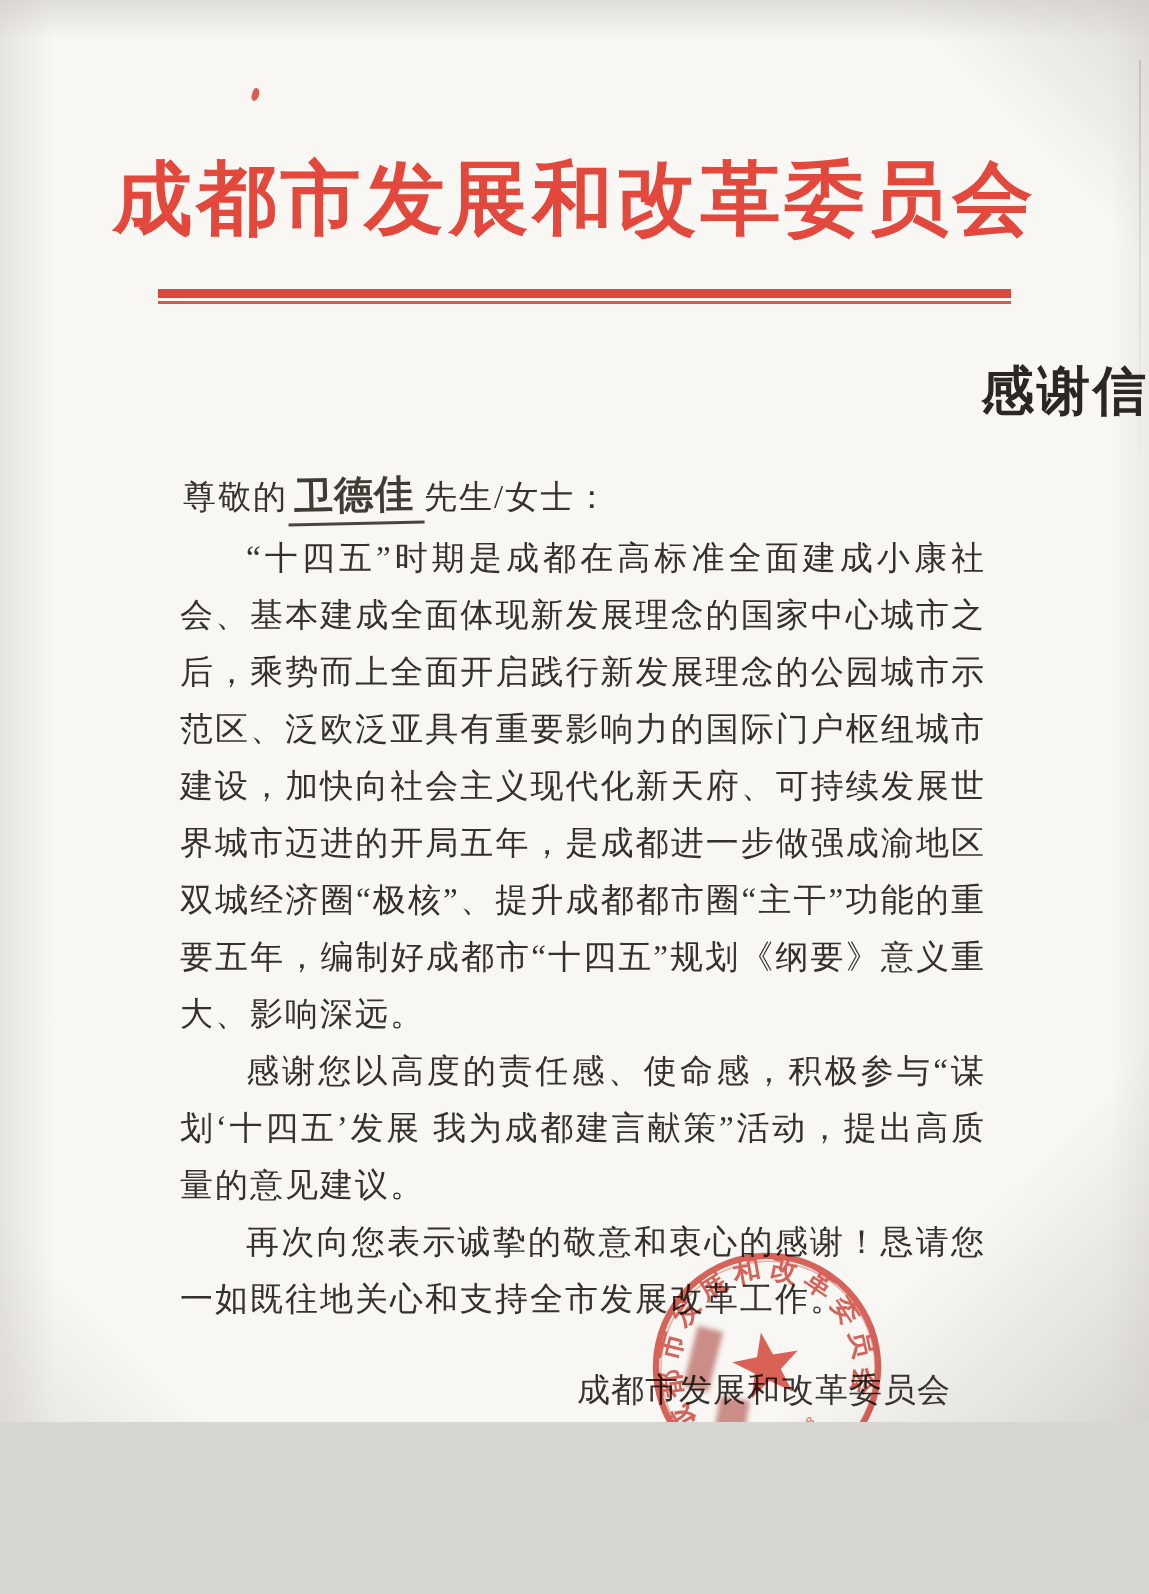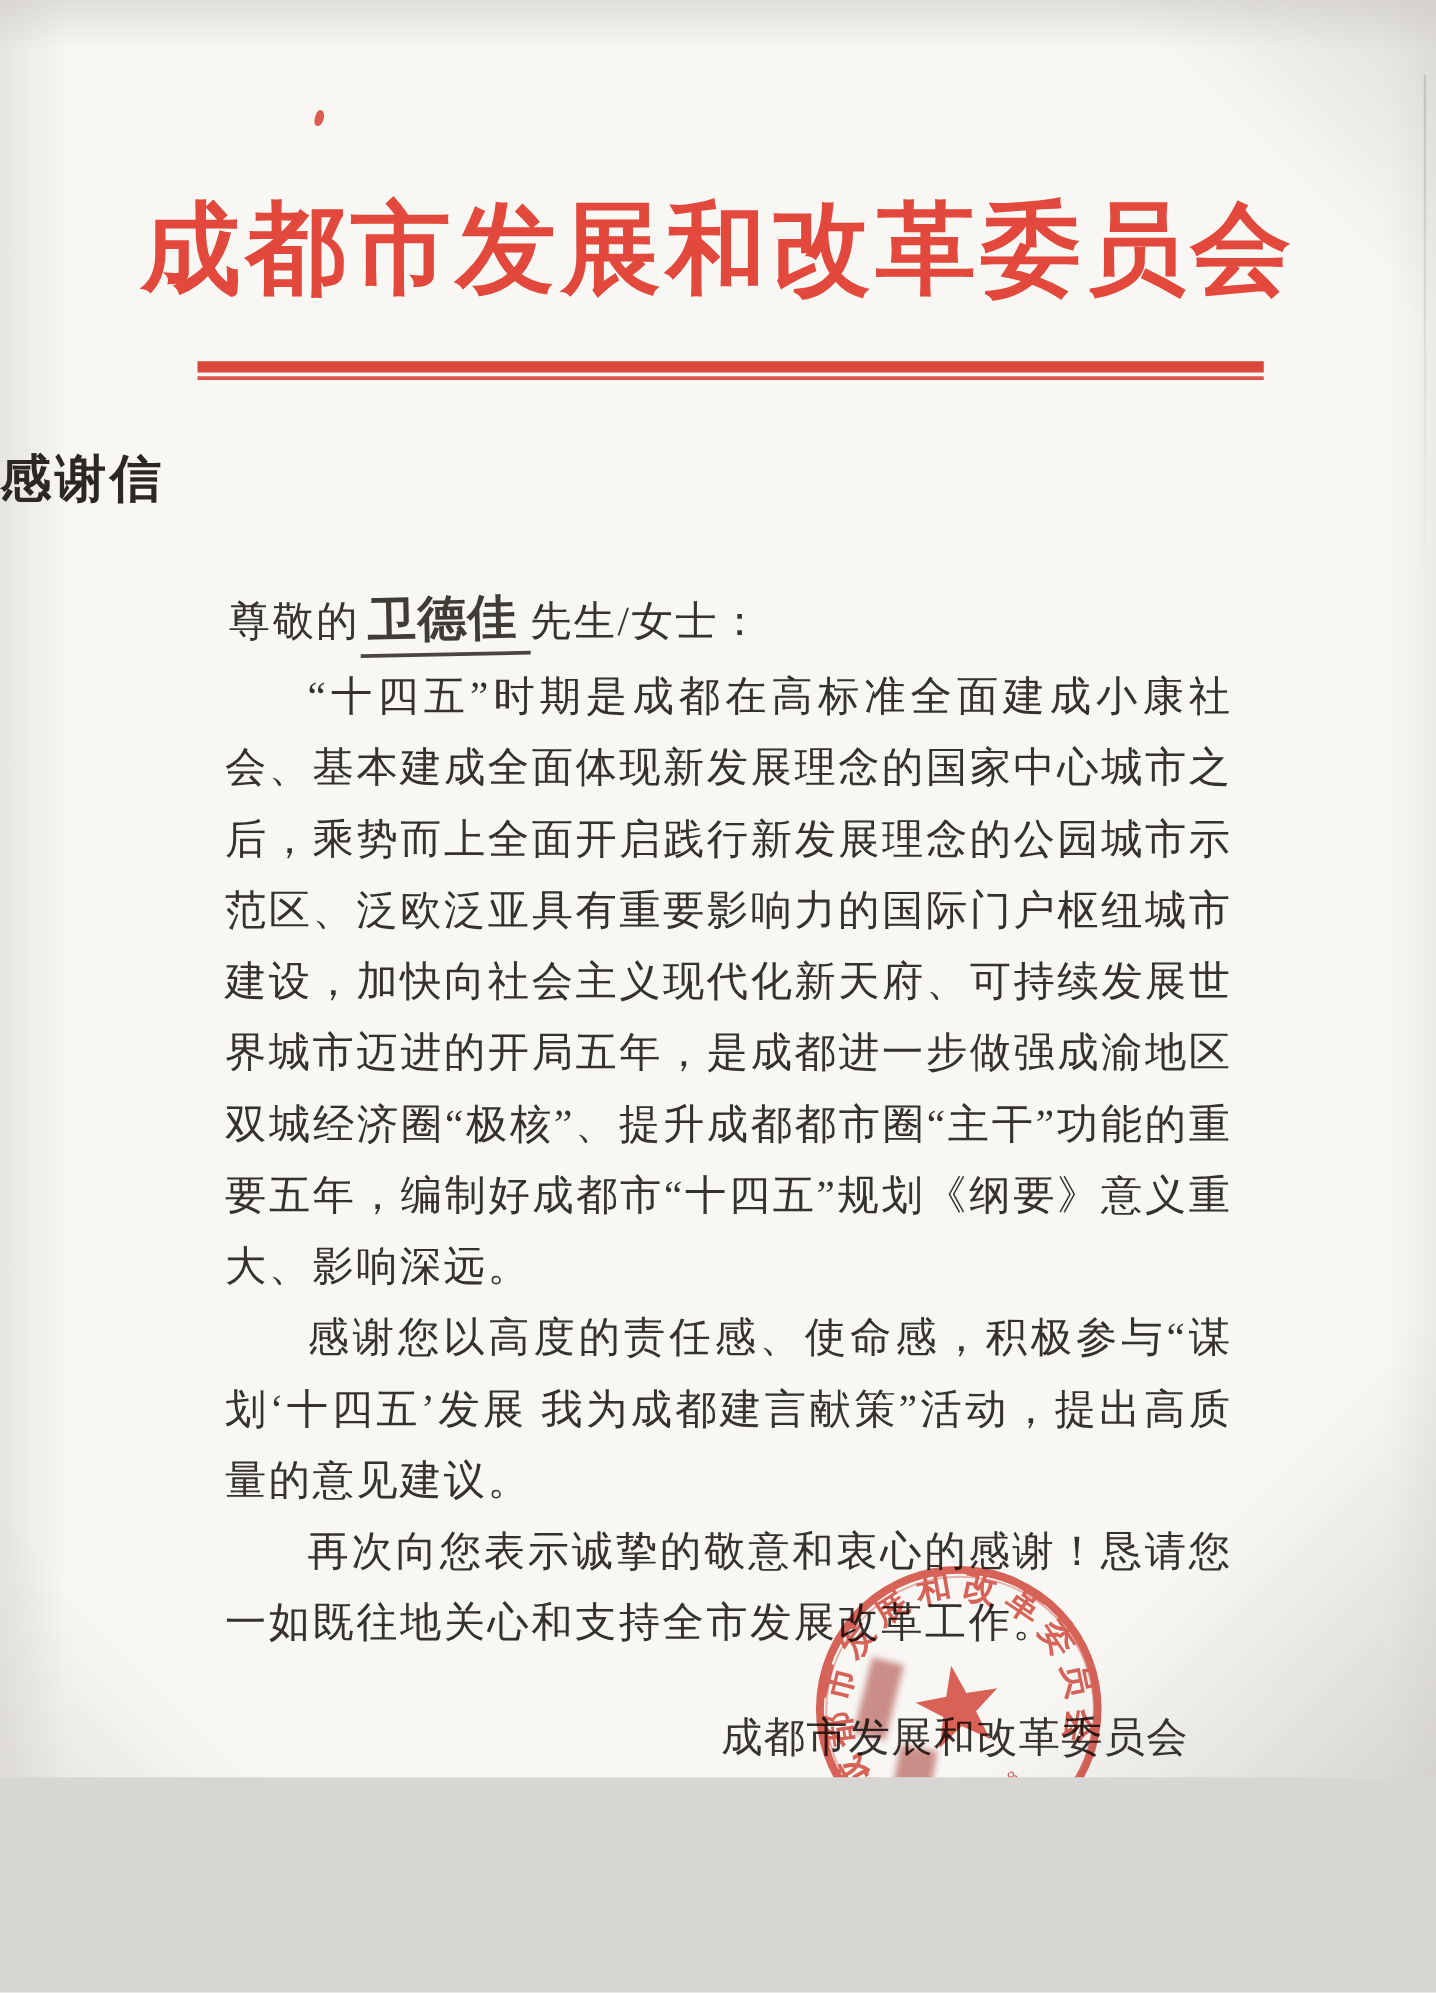--- a/index.html
+++ b/index.html
@@ -30,22 +30,22 @@
   }
   .rule { position: absolute; left: 158px; width: 853px; }
   .rule .thick { height: 9px; background: #da473b; }
   .rule .thin  { height: 3px; background: #dd554a; }
   .rule .gap   { height: 3px; }
   .header-rule { top: 289px; }
   .bottom-rule { top: 1487px; }
   
   .letter-title {
     position: absolute; top: 356px; left: 0; width: 100%;
-    text-align: left;
-    font-size: 41px; font-weight: 700;
+    text-align: right;
+    font-size: 53px; font-weight: 700;
     letter-spacing: 3px;
     color: #2b2824;
   }
   
   .salutation {
     position: absolute; top: 468px; left: 183px;
     font-size: 33px; color: #37342f; letter-spacing: 2px;
     white-space: nowrap;
   }
   .recipient-name {

